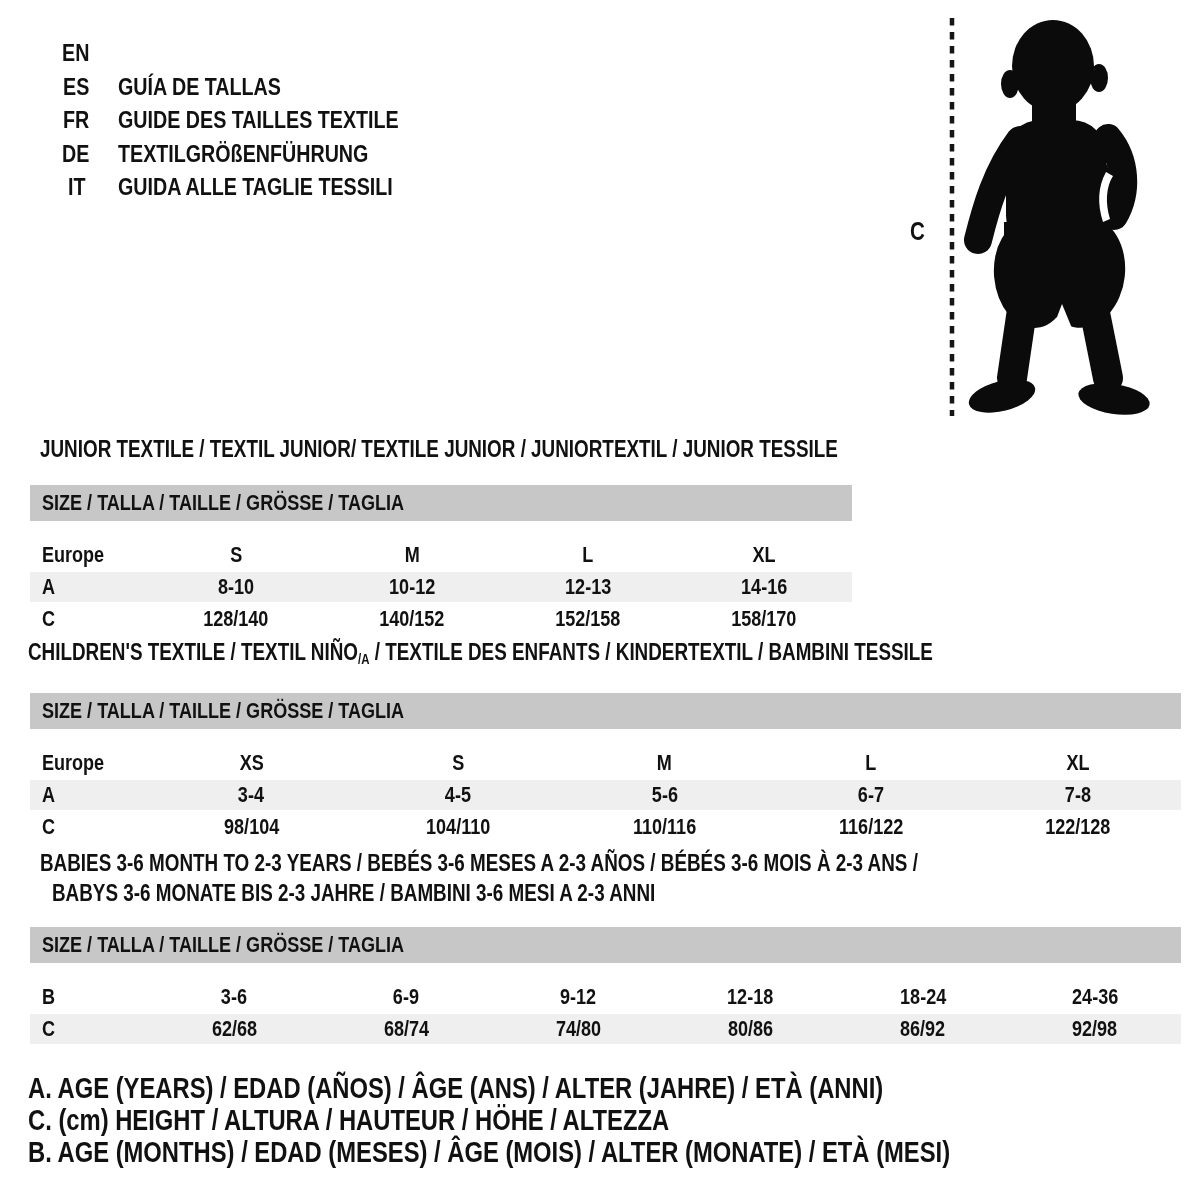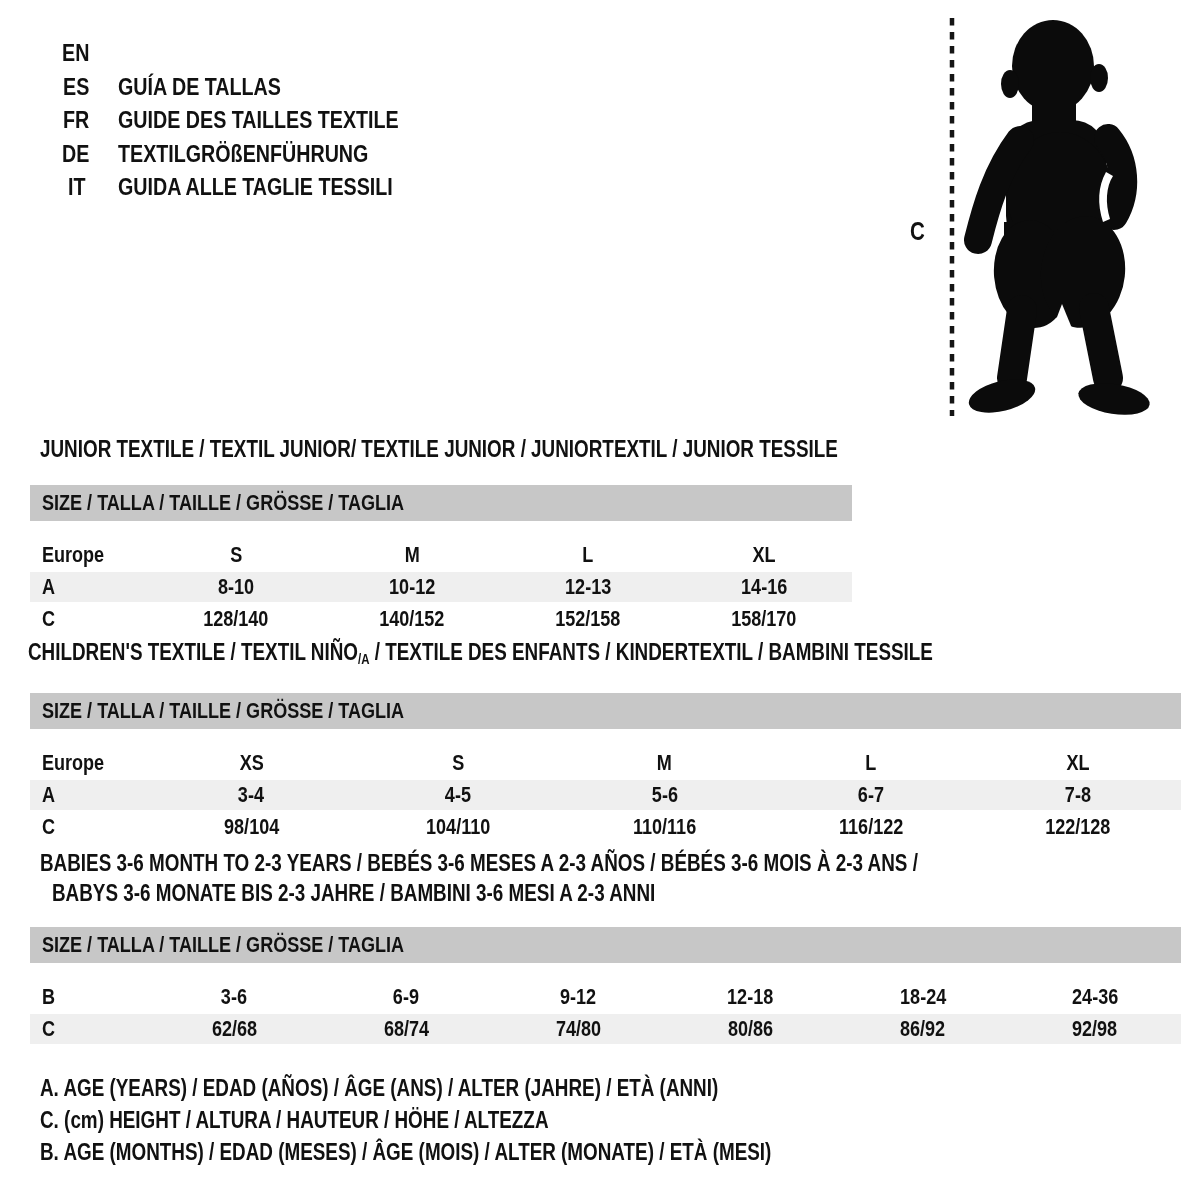--- a/index.html
+++ b/index.html
@@ -30,21 +30,21 @@
   .sg-table{left:30px;}
   .size-bar{height:36px;background:#c7c7c7;display:flex;align-items:center;padding-left:12px;box-sizing:border-box;font-size:22px;}
   .trow{height:30px;display:flex;align-items:center;font-size:22px;}
   .trow.first{margin-top:19px;}
   .trow + .trow{margin-top:2px;}
   .trow.shade{background:#efefef;}
   .row-label{width:118px;flex:0 0 118px;padding-left:12px;box-sizing:border-box;}
   .cell{flex:1;text-align:center;}
 
   
-  .legend{left:40px;top:1072px;font-size:23px;line-height:32px;}
+  .legend{left:28px;top:1072px;font-size:29px;line-height:32px;}
 </style>
 </head>
 <body>
 
 <div class="abs langs">
   <div class="lang-row">
     <span class="lang-code"><span class="cond">EN</span></span>
   </div>
   <div class="lang-row">
     <span class="lang-code"><span class="cond">ES</span></span>

